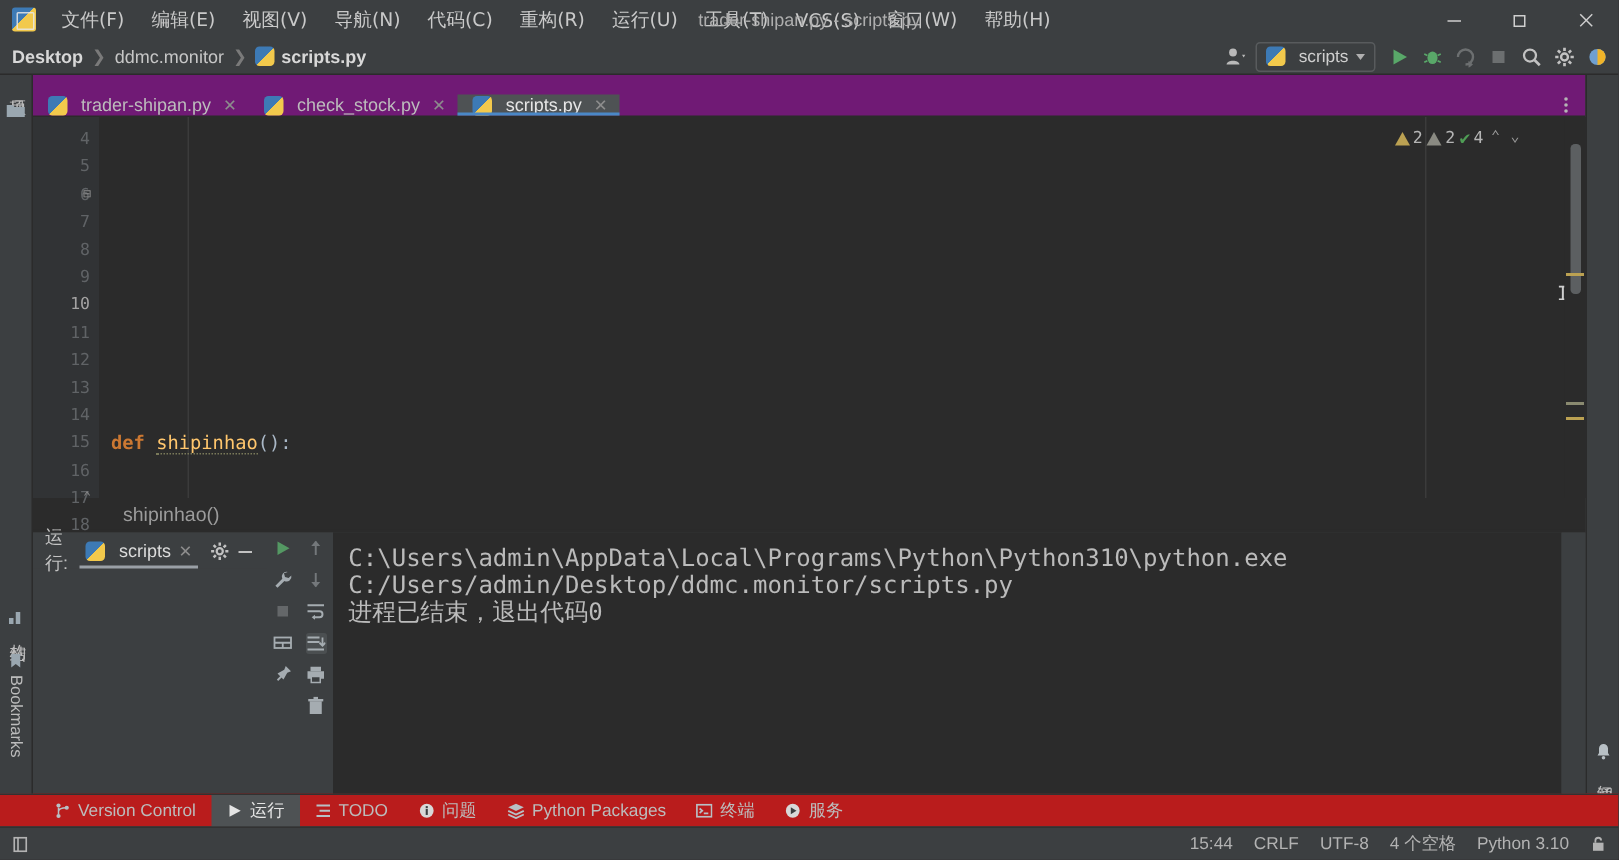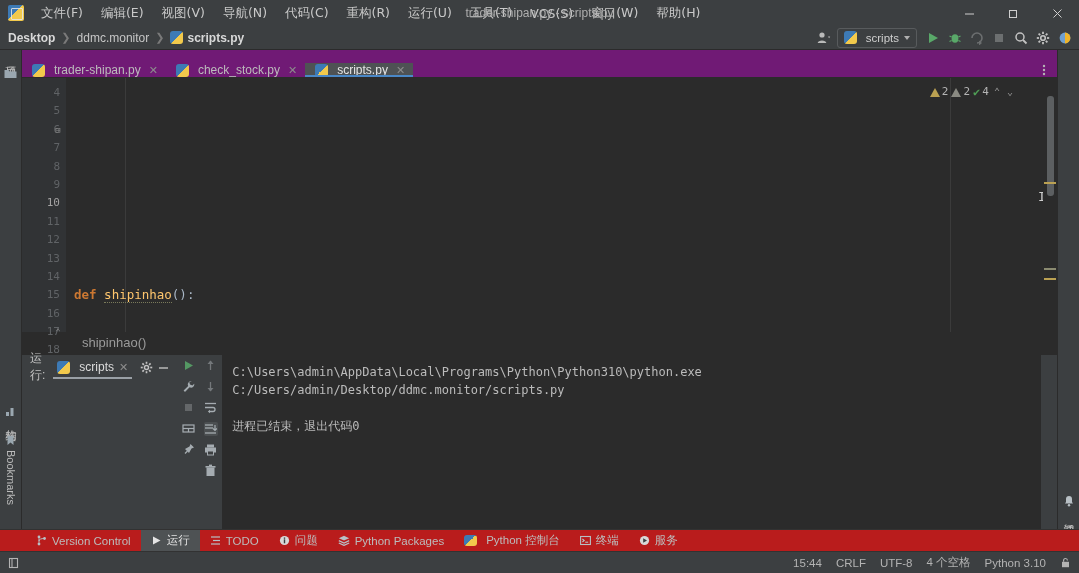--- a/index.html
+++ b/index.html
@@ -168,24 +168,24 @@
     align-items:center; padding-top:4px; gap:7px;
   }
   .run-tools2{
     width:22px; flex:0 0 22px; background:#3c3f41; display:flex; flex-direction:column;
     align-items:center; padding-top:4px; gap:7px;
   }
   .ricon{ width:14px; height:14px; opacity:.85; }
   .console{
     flex:1 1 auto; background:#2b2b2b; color:#bbbbbb;
     font-family:"DejaVu Sans Mono","Liberation Mono",monospace;
-    font-size:12px; line-height:18px; padding:8px 10px; white-space:pre-wrap;
+    font-size:16px; line-height:18px; padding:8px 10px; white-space:pre-wrap;
     overflow:hidden; position:relative;
   }
-  .console .l2{ margin-top:18px; }
+  .console .l2{ }
   .run-right{ width:16px; flex:0 0 16px; background:#3c3f41; position:relative;}
 
   
   .rightstrip{
     width:22px; flex:0 0 22px; background:#3c3f41; border-left:1px solid #2b2b2b;
     display:flex; flex-direction:column; align-items:center; justify-content:flex-end;
     padding-bottom:10px; gap:4px;
   }
 
   
@@ -632,24 +632,20 @@
     </div>
     <div class="tw">
       <svg width="12" height="11" viewBox="0 0 12 11">
           <path d="M6 0.8 L11.2 3.2 L6 5.6 L0.8 3.2 Z" fill="#b8c0c5"></path>
           <path d="M0.8 5.6 L6 8 L11.2 5.6" fill="none" stroke="#b8c0c5" stroke-width="1.2"></path>
           <path d="M0.8 8 L6 10.4 L11.2 8" fill="none" stroke="#b8c0c5" stroke-width="1.2"></path>
         </svg>
       <span>Python Packages</span>
     </div>
     <div class="tw">
-      <span class="py-ico" style="width:11px;height:11px;"></span>
-      <span>Python 控制台</span>
-    </div>
-    <div class="tw">
       <svg width="11" height="11" viewBox="0 0 11 11">
           <rect x="0.6" y="1.5" width="9.8" height="8" fill="none" stroke="#b8c0c5" stroke-width="1.1"></rect>
           <path d="M2.4 4 L4.2 5.5 L2.4 7" fill="none" stroke="#b8c0c5" stroke-width="1.1"></path>
           <line x1="5.2" y1="7.2" x2="8.2" y2="7.2" stroke="#b8c0c5" stroke-width="1.1"></line>
         </svg>
       <span>终端</span>
     </div>
     <div class="tw">
       <svg width="11" height="11" viewBox="0 0 11 11">
           <circle cx="5.5" cy="5.5" r="4.6" fill="#d8d8d8"></circle>

